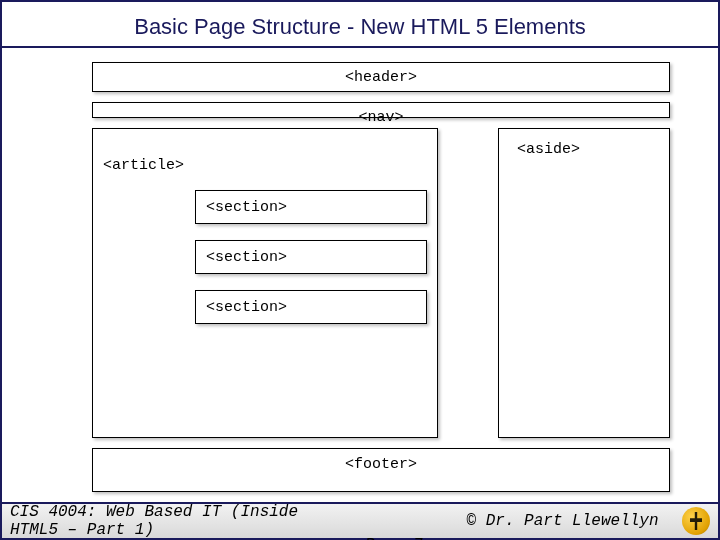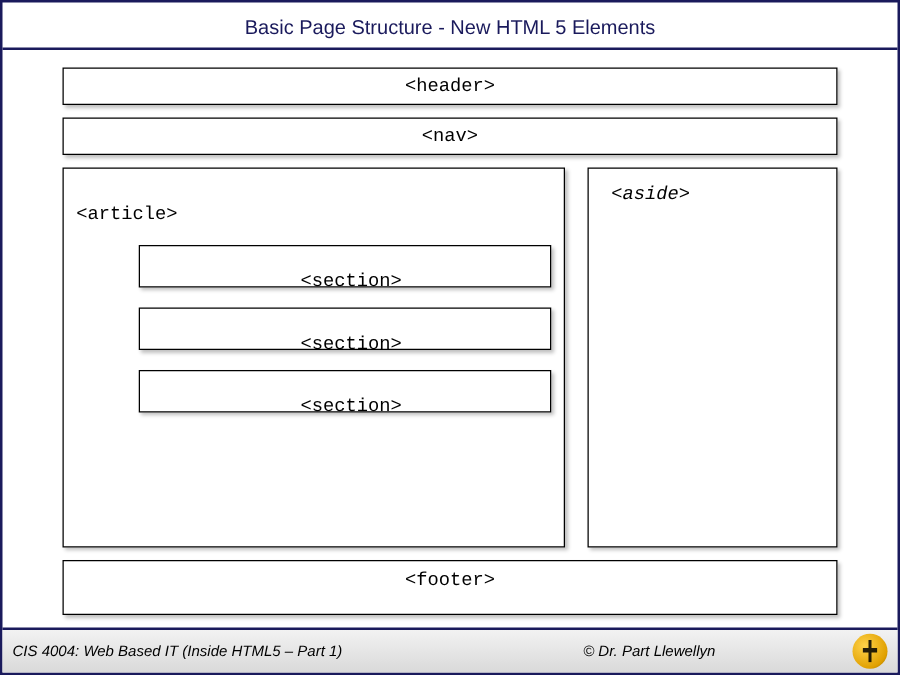--- a/index.html
+++ b/index.html
@@ -8,42 +8,43 @@
     width: 720px;
     height: 540px;
     background: #ffffff;
     display: flex;
     flex-direction: column;
     border: 2px solid #1a1a5c;
   }
   .title {
     text-align: center;
     color: #1a1a5c;
-    font-size: 16px;
+    font-size: 22px;
     font-weight: 400;
     padding: 12px 0 6px 0;
     border-bottom: 2px solid #1a1a5c;
   }
   .body {
     flex: 1;
     padding: 14px 48px 10px 48px;
     display: flex;
     flex-direction: column;
     gap: 10px;
   }
   .box {
     border: 1px solid #000;
     background: #fff;
     box-shadow: 2px 2px 3px rgba(0,0,0,0.25);
     font-family: "Courier New", Courier, monospace;
     font-size: 15px;
     color: #000;
+    margin-left: 42px;
   }
   .header-box { height: 30px; text-align: center; padding-top: 6px; }
-  .nav-box { height: 30px; text-align: center; padding-top: 6px; }
+  .nav-box { height: 16px; text-align: center; padding-top: 6px; }
   .mid {
     flex: 1;
     display: flex;
     gap: 18px;
     min-height: 0;
   }
   .article-box {
     flex: 1;
     padding: 0;
     display: flex;
@@ -53,39 +54,38 @@
   .sections {
     padding: 10px 10px 10px 60px;
     display: flex;
     flex-direction: column;
     gap: 16px;
     margin-top: 6px;
   }
   .section-box {
     height: 34px;
     box-shadow: 2px 2px 3px rgba(0,0,0,0.25);
-    padding: 20px 0 0 10px;
-    text-align: center;
+    padding: 8px 0 0 10px;
   }
   .aside-box {
-    width: 200px;
+    width: 172px;
     padding: 12px 0 0 18px;
-    font-style: italic;
   }
   .footer-box { height: 44px; text-align: center; padding-top: 7px; }
   .foot {
     height: 36px;
     background: linear-gradient(#f2f2f2, #d9d9d9);
     border-top: 2px solid #1a1a5c;
     display: flex;
     align-items: center;
-    font-size: 12px;
+    font-size: 16px;
     font-style: italic;
     color: #000;
     padding: 0 8px;
+    font-family: Liberation Mono, monospace;
   }
   .foot-left { flex: 1.5; }
   .foot-mid { flex: 0.7; text-align: center; margin-top: 47px; }
   .foot-right { flex: 1; text-align: left; }
   .logo {
     width: 28px; height: 28px; border-radius: 50%;
     background: radial-gradient(circle at 35% 35%, #ffd24a 0%, #e0a000 70%, #8a6000 100%);
     margin-left: 8px;
     position: relative;
     flex: 0 0 28px;

